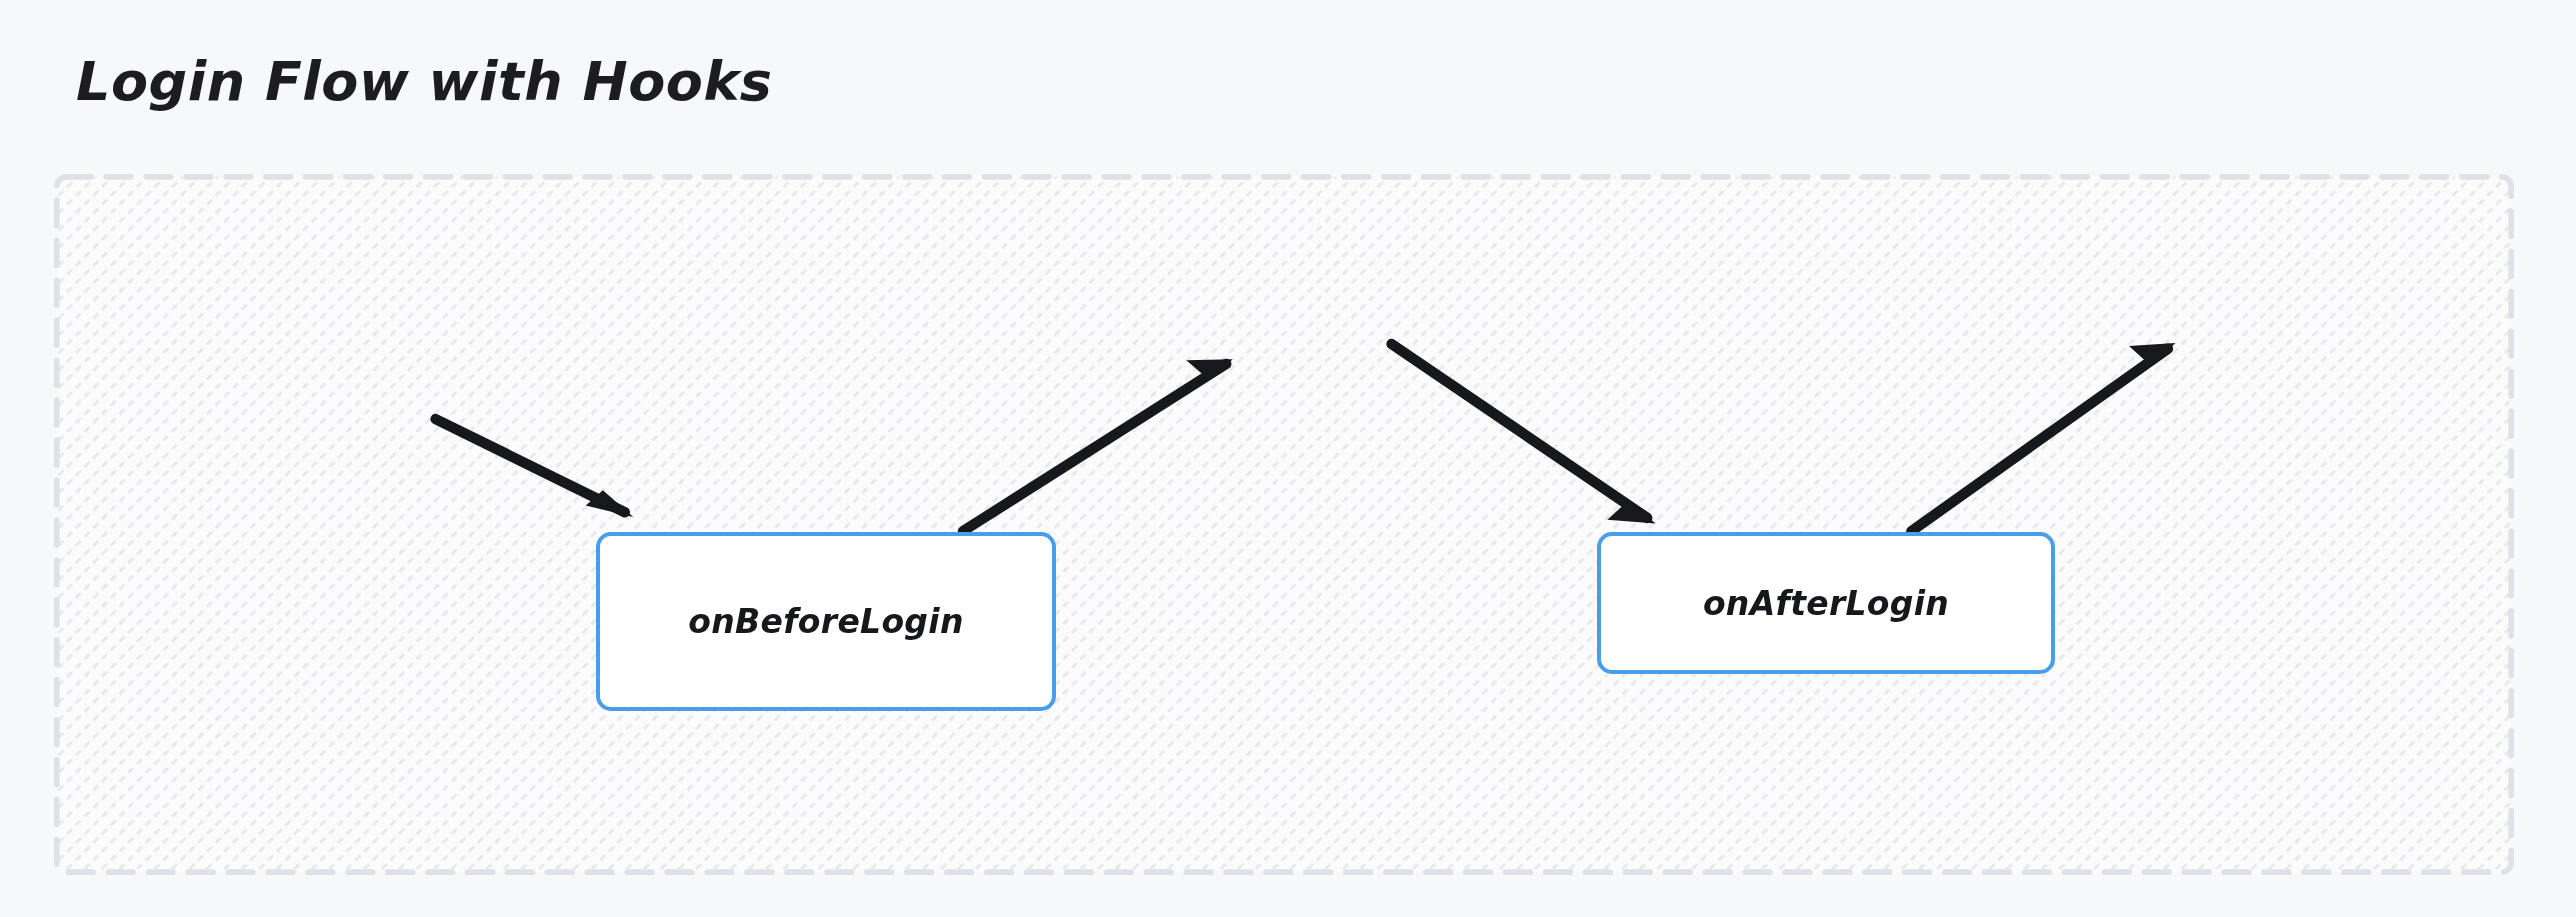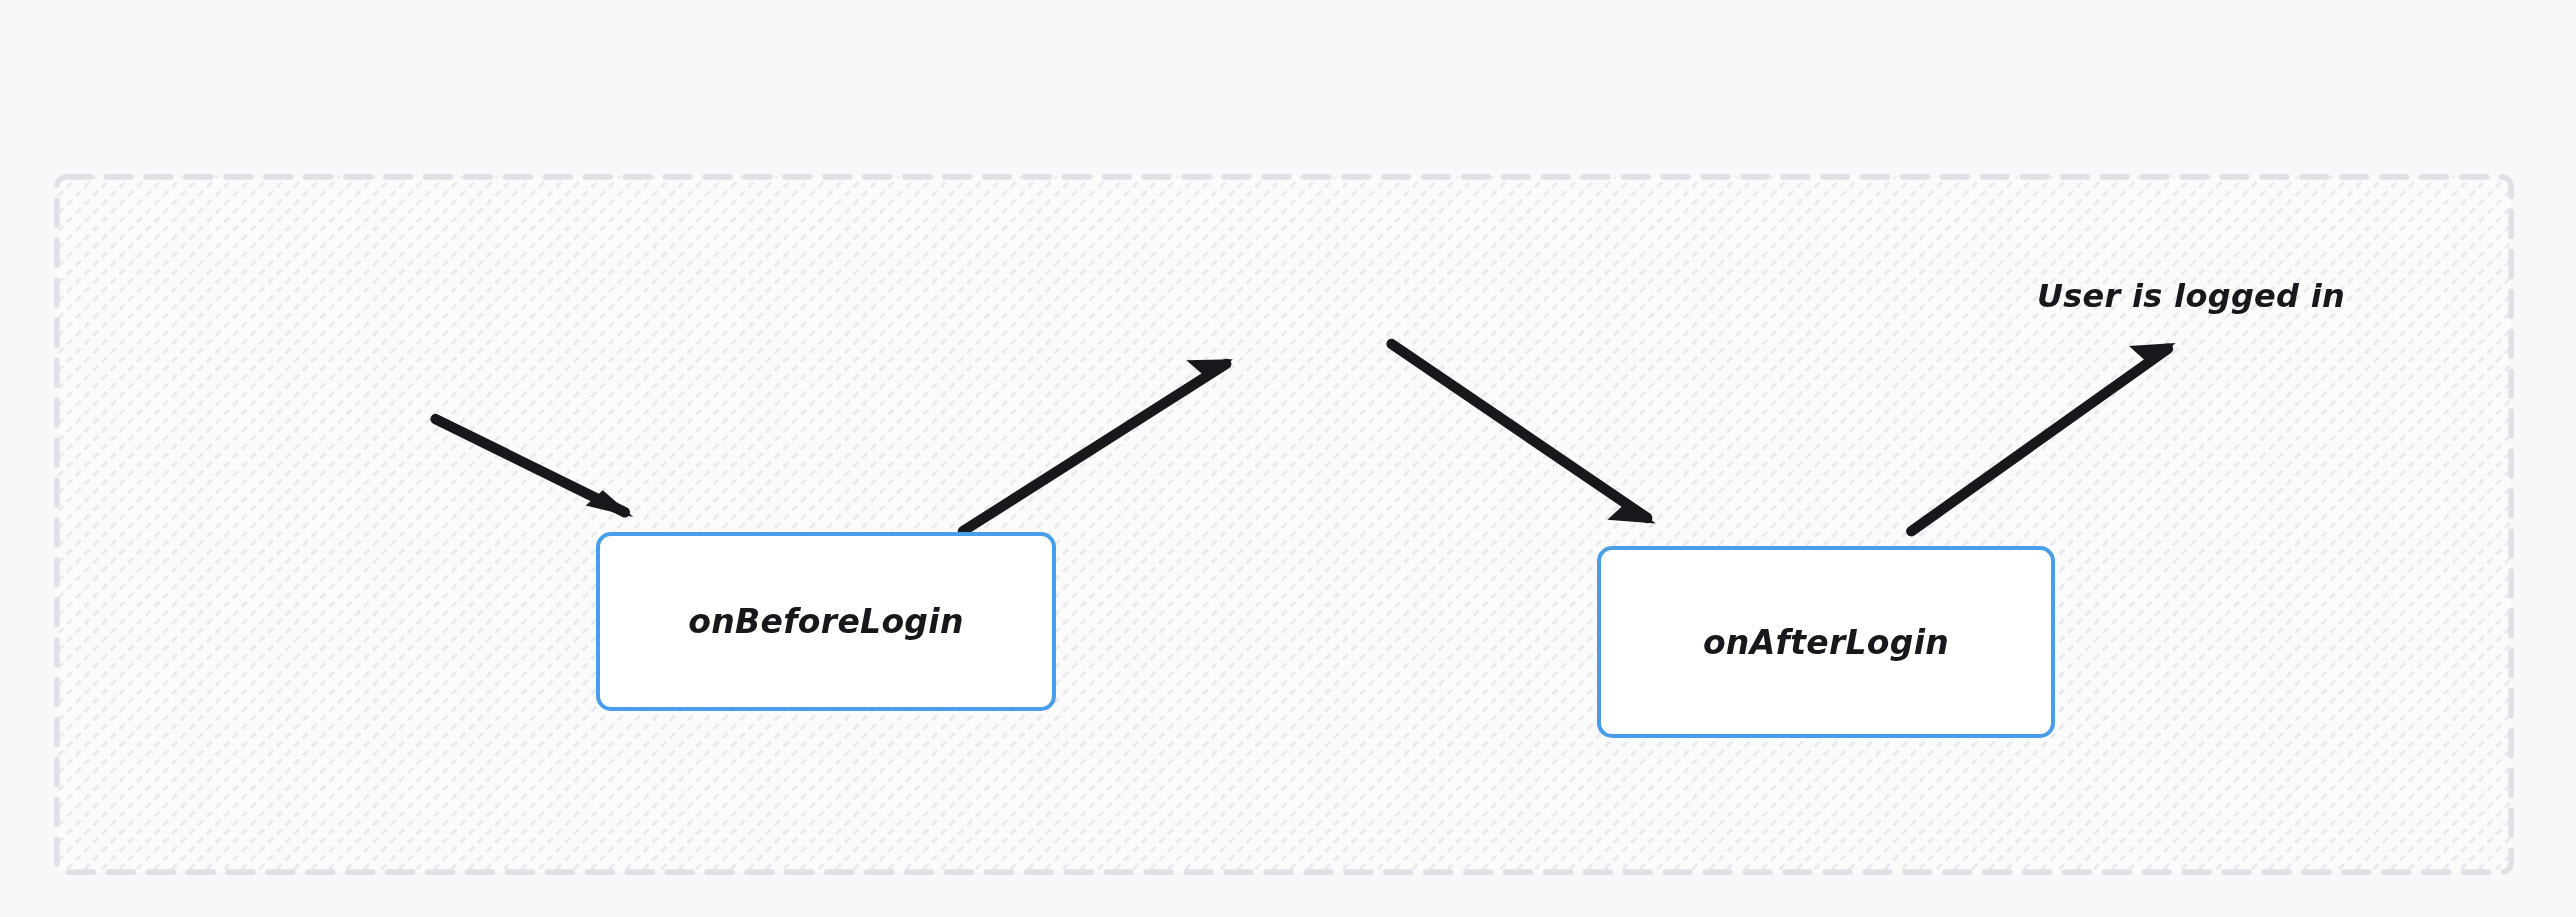--- a/index.html
+++ b/index.html
@@ -65,21 +65,21 @@
   .hook-box .hook-label {
     font-family: "DejaVu Sans", sans-serif;
     font-size: 33px;
     font-weight: 700;
     font-style: italic;
     color: #16181c;
     white-space: nowrap;
     letter-spacing: 0.3px;
   }
   #hook-box-1 { left: 596px; top: 532px; width: 460px; height: 179px; }
-  #hook-box-2 { left: 1597px; top: 532px; width: 458px; height: 192px; margin-top: 14px; }
+  #hook-box-2 { left: 1597px; top: 532px; width: 458px; height: 142px; }
 
   
   #arrow-layer {
     position: absolute;
     left: 0; top: 0;
     width: 2576px;
     height: 917px;
     pointer-events: none;
   }
 
@@ -98,20 +98,21 @@
   }
   #edge-label-1 { left: 133px; top: 302px; width: 371px; }
   #edge-label-2 { left: 1084px; top: 291px; width: 437px; }
   #edge-label-3 { left: 1977px; top: 279px; width: 428px; }
 </style>
 </head>
 <body>
 
 <div id="canvas">
 
+  <div class="diagram-title">Login Flow with Hooks</div>
 
   <div class="dashed-region">
     <svg class="region-svg" viewBox="0 0 2588 737" preserveAspectRatio="none">
       <defs>
         <pattern id="hatchPattern" width="13" height="13" patternUnits="userSpaceOnUse" patternTransform="rotate(-45)">
           <rect width="13" height="13" fill="#fbfbfc"></rect>
           <line x1="0" y1="6.5" x2="6" y2="6.5" stroke="#e7e9ed" stroke-width="3.2" stroke-linecap="round"></line>
         </pattern>
       </defs>
       <rect x="3" y="3" width="2582" height="731" rx="10" ry="10" fill="url(#hatchPattern)" stroke="#dfe1e6" stroke-width="6" stroke-linecap="round" stroke-dasharray="26 16"></rect>
@@ -141,16 +142,15 @@
   <div id="hook-box-1" class="hook-box">
     <span class="hook-label">onBeforeLogin</span>
   </div>
 
   <div id="hook-box-2" class="hook-box">
     <span class="hook-label">onAfterLogin</span>
   </div>
 
 
 
-  <div id="edge-label-3" class="edge-label">User is logged in</div>
 
 </div>
 
 
 </body></html>

